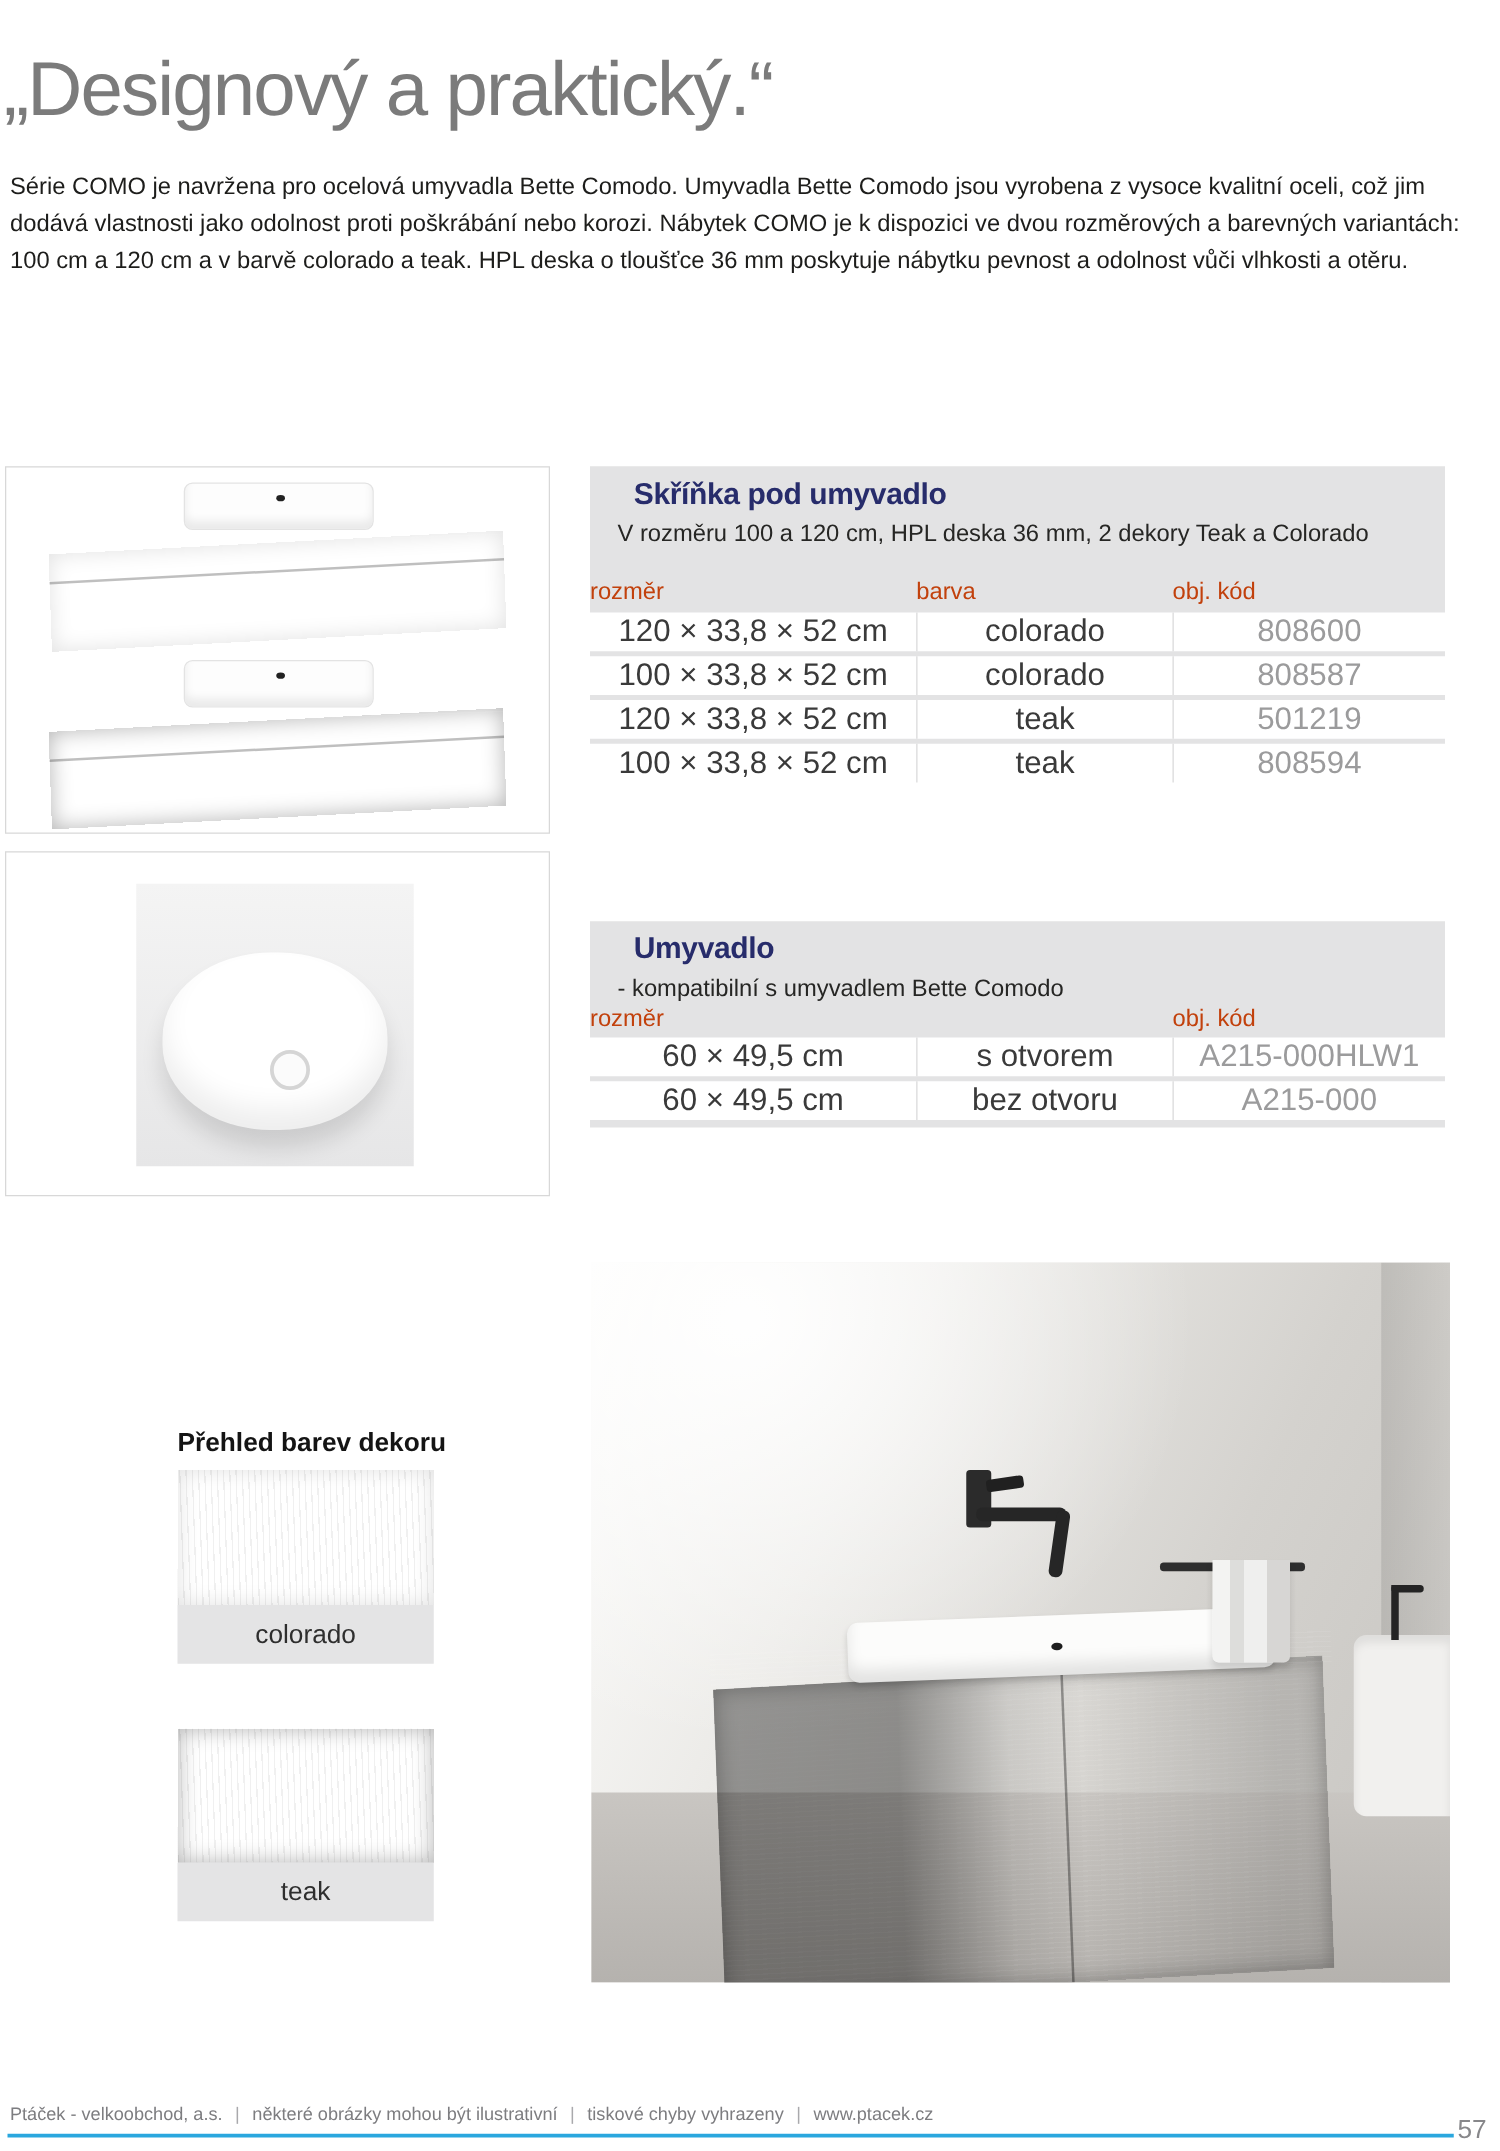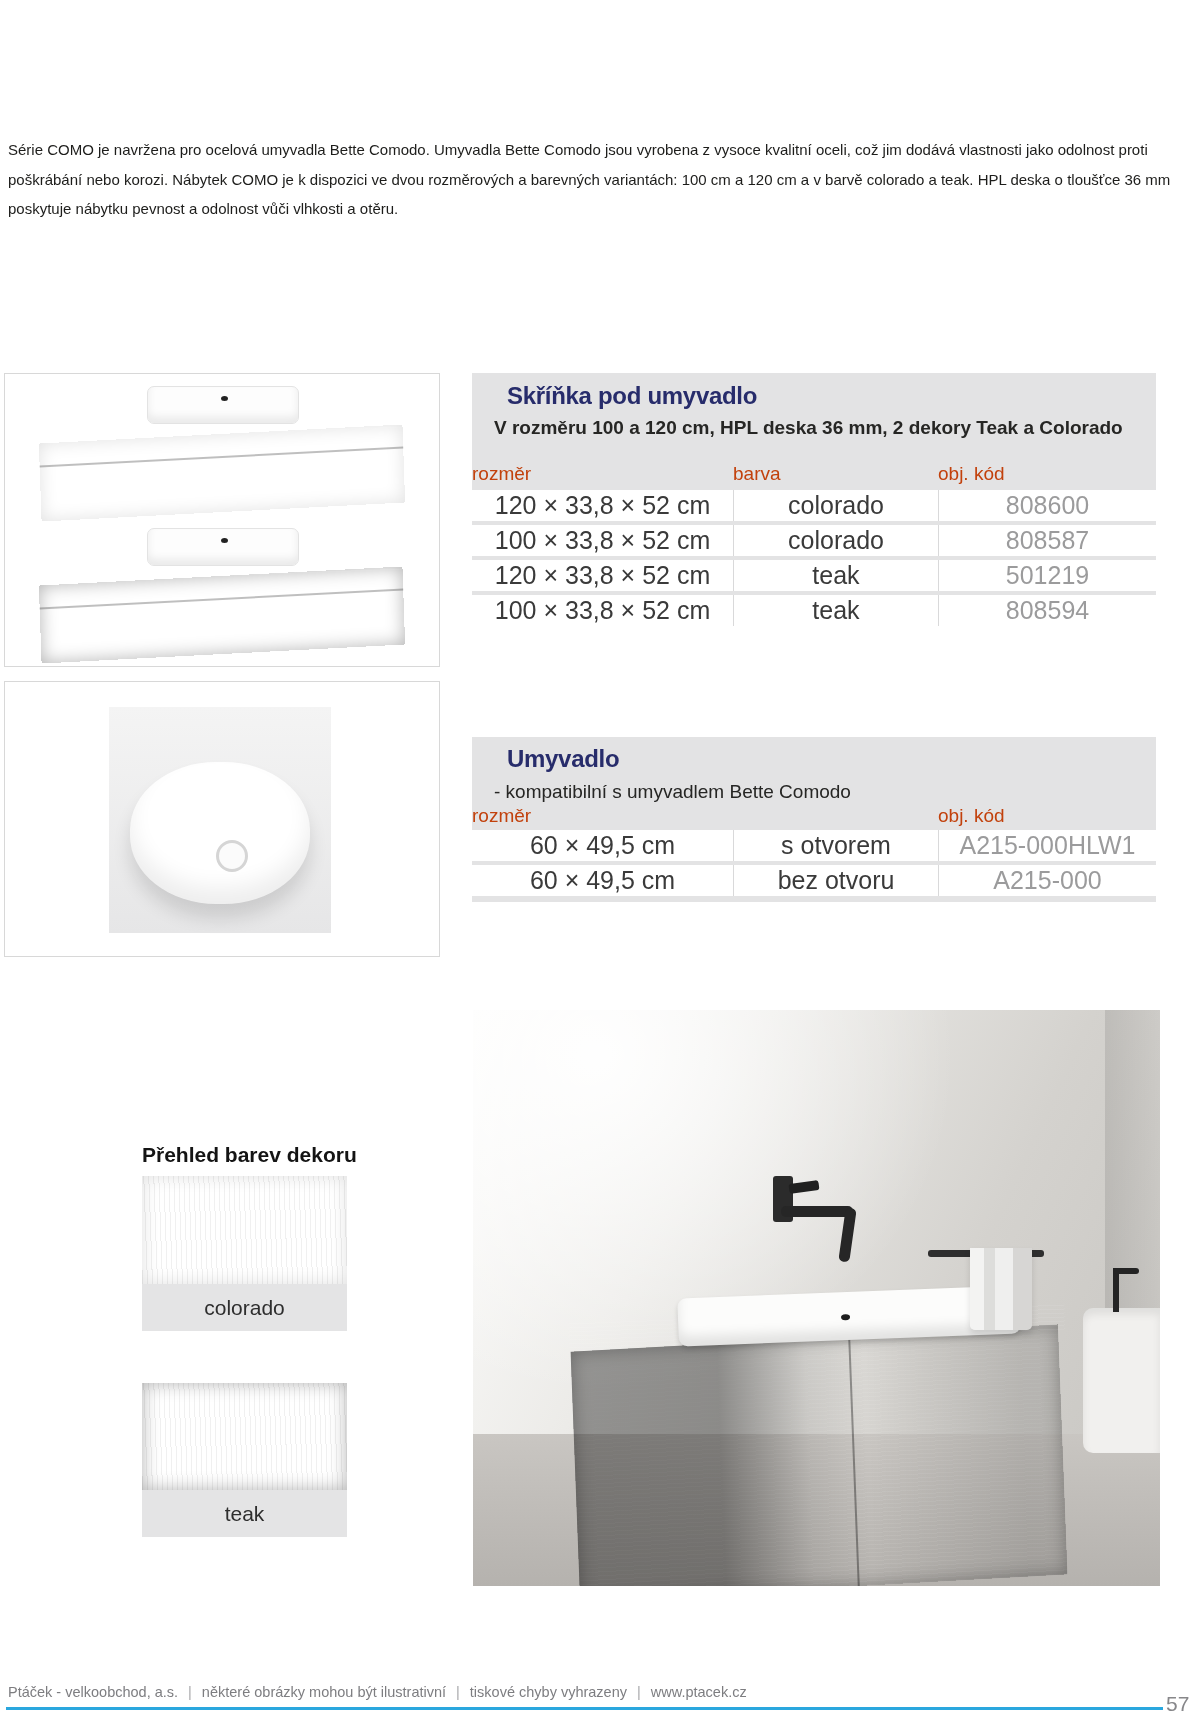--- a/index.html
+++ b/index.html
@@ -3,21 +3,21 @@
 <meta charset="utf-8">
 <style>
   html,body{margin:0;padding:0;background:#ffffff;}
   #page{position:relative;width:1200px;height:1721px;background:#ffffff;overflow:hidden;
         font-family:"Liberation Sans",sans-serif;color:#1d1d1b;}
   .abs{position:absolute;}
 
   
   #kicker{left:8px;top:1px;font-size:27px;font-weight:bold;color:#282d6e;letter-spacing:-0.5px;}
   #quote{left:3px;top:36px;font-size:61px;color:#7b7b7b;letter-spacing:-1.5px;font-weight:normal;}
-  #intro{left:8px;top:135px;width:1182px;font-size:15px;line-height:29.5px;color:#1d1d1b;}
+  #intro{left:8px;top:135px;width:1182px;font-size:19px;line-height:29.5px;color:#1d1d1b;}
 
   
   .imgbox{background:#fff;border:1px solid #d8d8d8;}
   #boxA{left:4px;top:373px;width:434px;height:292px;}
   #boxB{left:4px;top:681px;width:434px;height:274px;}
 
   
   .cab{position:absolute;left:17px;width:400px;height:130px;}
   .cab .body{position:absolute;left:18px;top:50px;width:364px;height:78px;transform:rotate(-2deg) skewY(-1deg);}
   .cab .counter{position:absolute;left:0;top:24px;width:400px;height:26px;transform:rotate(-2deg);}
@@ -97,20 +97,21 @@
   #footer{left:8px;top:1684px;font-size:14.5px;color:#7d7d80;}
   #footer .sep{margin:0 10px;color:#a9a9ac;}
   #blueline{left:6px;top:1707px;width:1157px;height:3px;background:#2aa7de;}
   #pageno{left:1166px;top:1692px;font-size:21px;color:#87878a;}
 </style>
 </head>
 <body>
 
 <div id="page">
 
+  <div class="abs" id="quote">„Designový a praktický.“</div>
   <div class="abs" id="intro">Série COMO je navržena pro ocelová umyvadla Bette Comodo. Umyvadla Bette Comodo jsou vyrobena z vysoce kvalitní oceli, což jim dodává vlastnosti jako odolnost proti poškrábání nebo korozi. Nábytek COMO je k dispozici ve dvou  rozměrových a barevných variantách: 100 cm a 120 cm a v barvě colorado a teak. HPL deska o tloušťce 36 mm poskytuje nábytku pevnost a odolnost vůči vlhkosti a otěru.</div>
 
   <div class="abs imgbox" id="boxA">
     <div class="cab" style="top:10px;">
       <div class="body wood-colorado grain">
           <div class="seam"></div>
         </div>
       <div class="counter wood-colorado-lite grain"></div>
       <div class="basin">
           <div class="drain"></div>
@@ -130,21 +131,21 @@
   <div class="abs imgbox" id="boxB">
     <div class="abs" id="basinPhoto">
       <div id="basinOval">
         <div id="basinDrain"></div>
       </div>
     </div>
   </div>
 
   <div class="abs gblock" id="gb1">
     <div class="sec-title" style="top:9px;">Skříňka pod umyvadlo</div>
-    <div class="sec-desc" style="top:44px;font-weight:bold;">V rozměru 100 a 120 cm, HPL deska 36 mm, 2 dekory Teak a Colorado</div>
+    <div class="sec-desc" style="top:44px;">V rozměru 100 a 120 cm, HPL deska 36 mm, 2 dekory Teak a Colorado</div>
     <div class="thead" style="top:90px;">
       <div class="c1">rozměr</div>
       <div class="c2">barva</div>
       <div class="c3">obj. kód</div>
     </div>
     <div class="trow" style="top:117px;">
       <div class="c1">120 × 33,8 × 52 cm</div>
       <div class="c2">colorado</div>
       <div class="c3 code">808600</div>
     </div>

